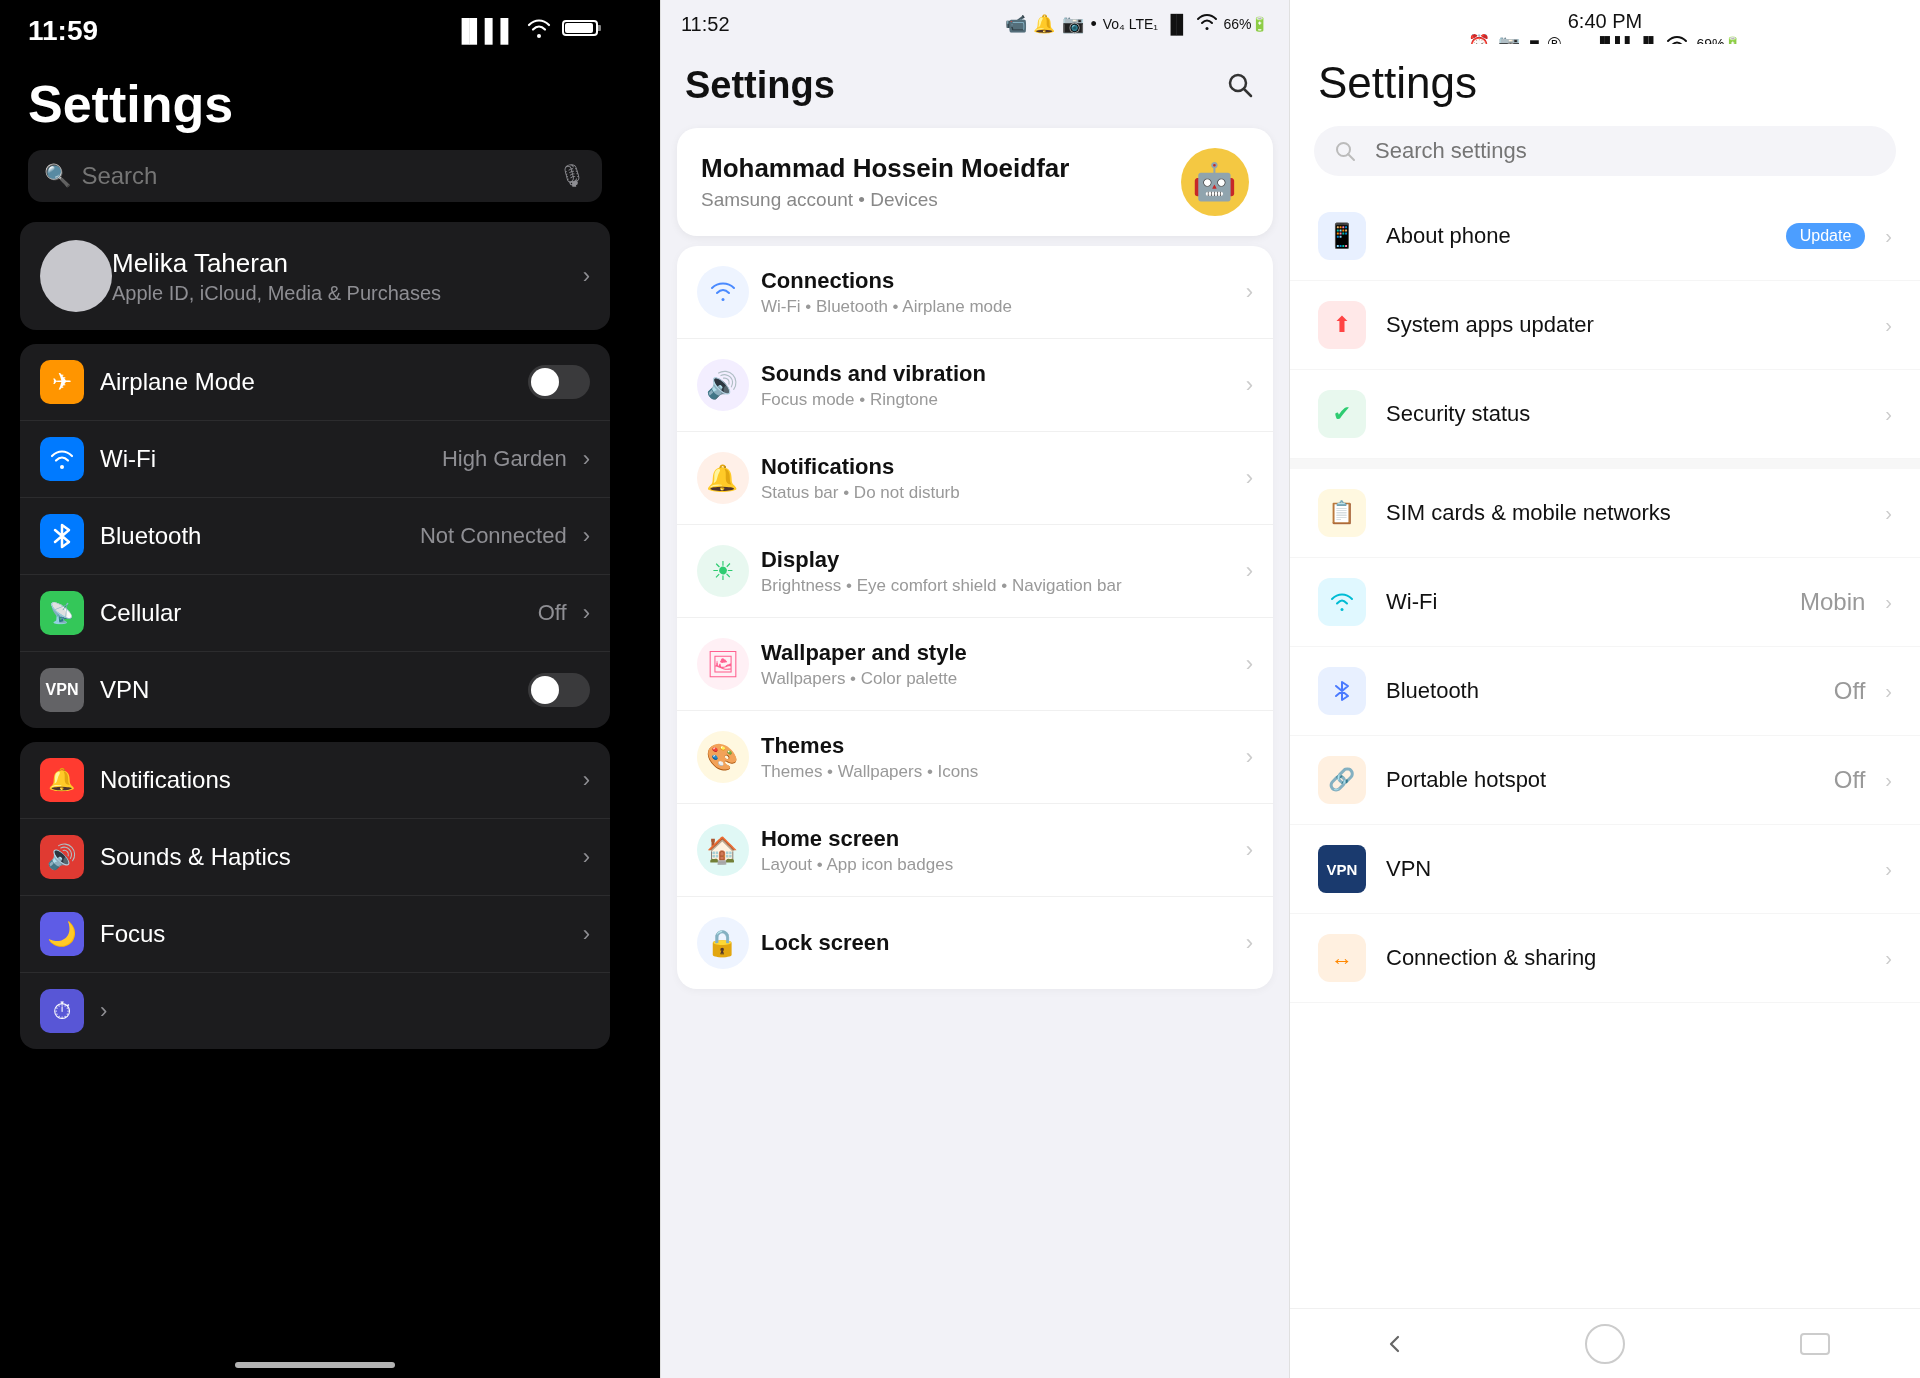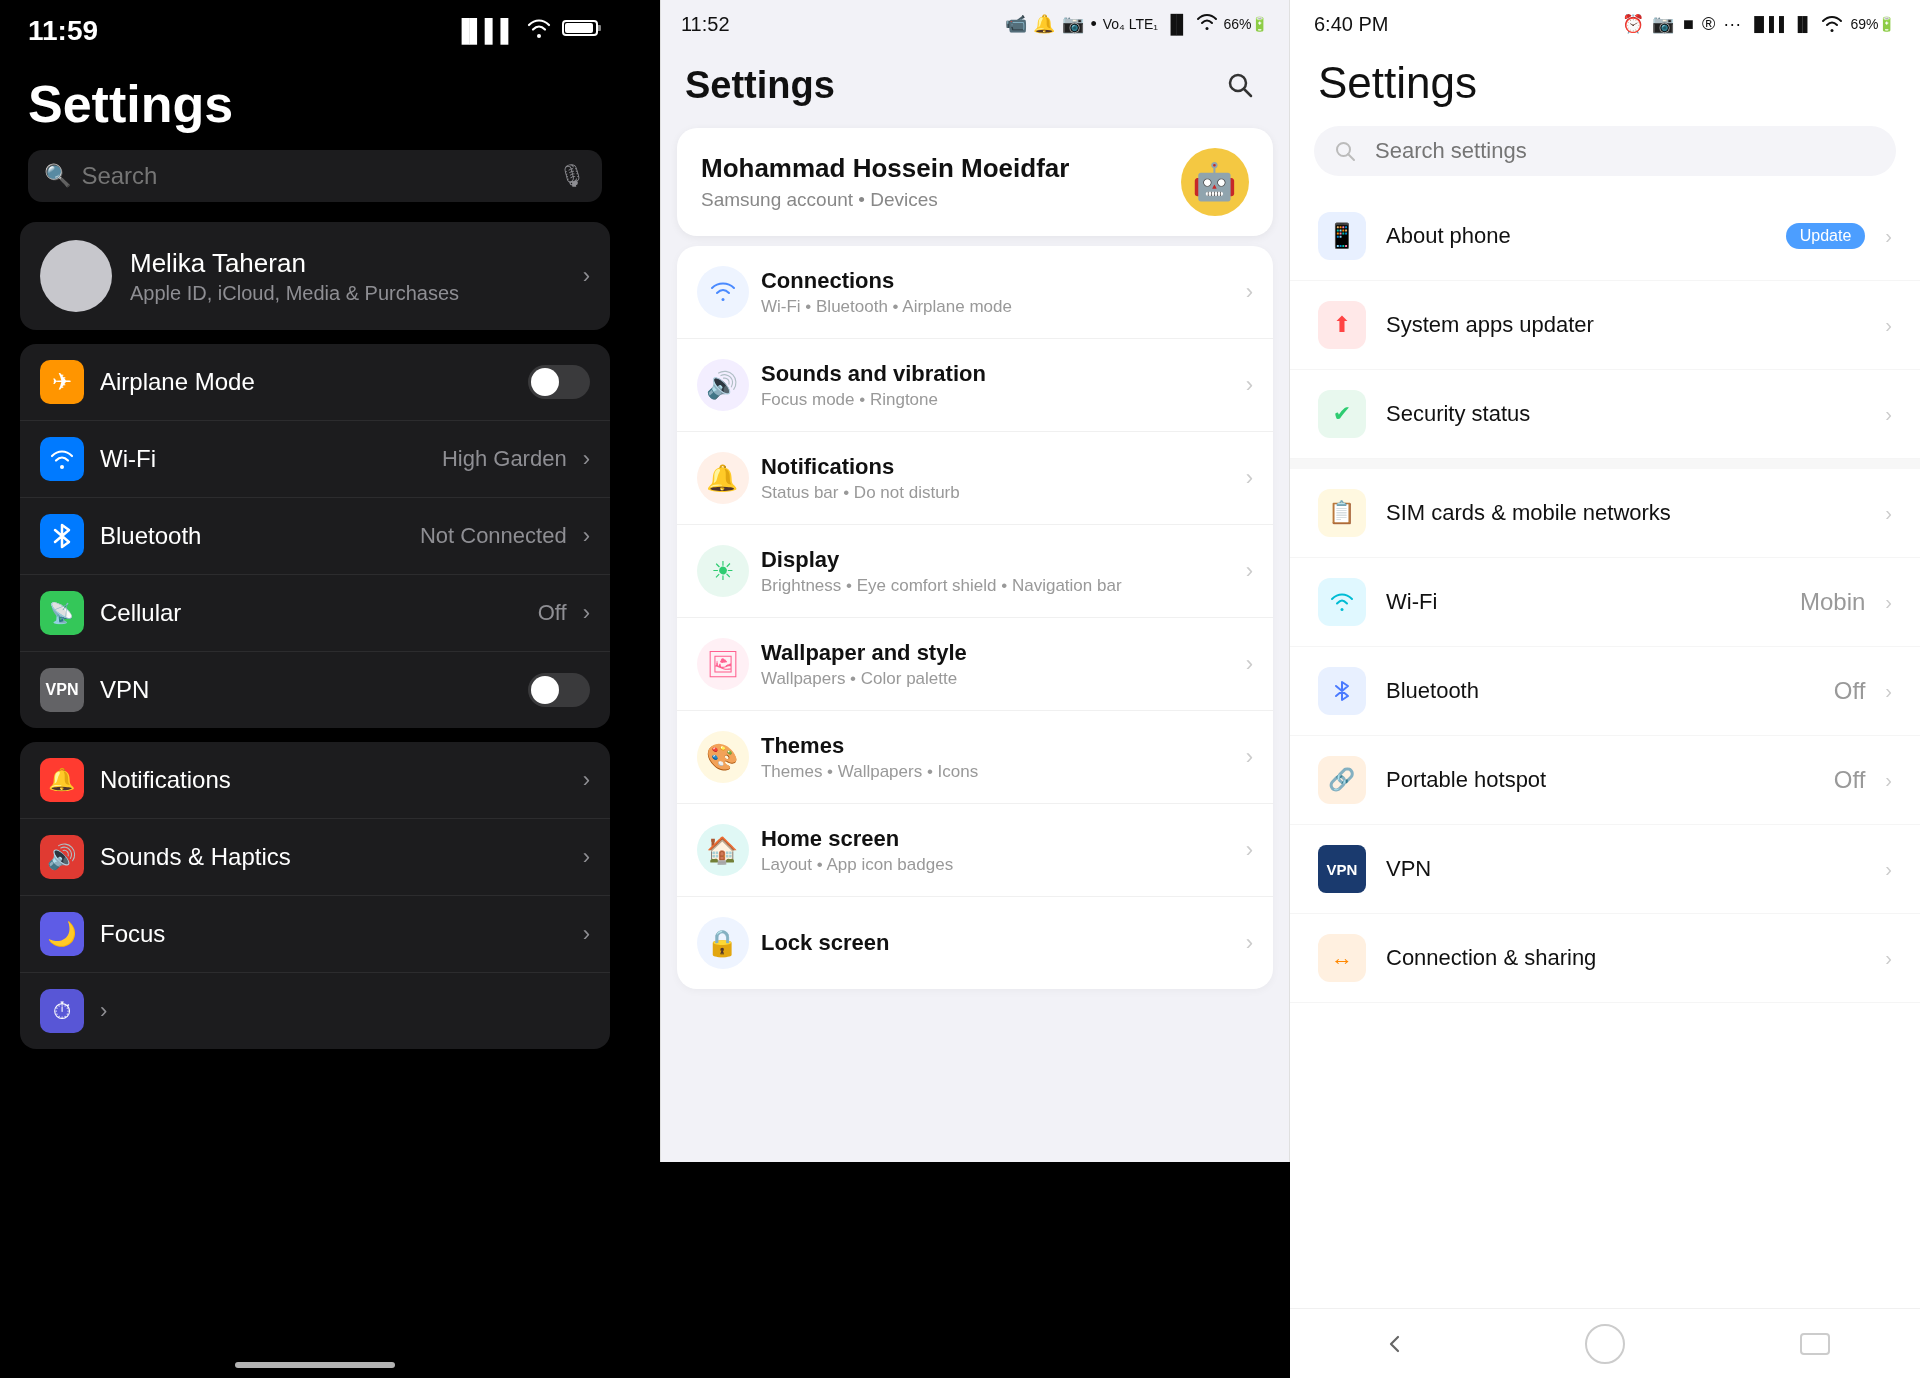--- a/index.html
+++ b/index.html
@@ -74,21 +74,20 @@
     .ios-section {
       background: #1c1c1e;
       border-radius: 16px;
       margin: 0 20px 14px 20px;
       overflow: hidden;
     }
     .ios-profile-row {
       display: flex;
       align-items: center;
       padding: 18px 20px;
-      gap: 18px;
       cursor: pointer;
     }
     .ios-avatar {
       width: 72px;
       height: 72px;
       border-radius: 50%;
       background: #c7c7cc;
       flex-shrink: 0;
     }
     .ios-profile-info { flex: 1; }
@@ -164,21 +163,21 @@
       width: 160px;
       height: 6px;
       background: #fff;
       border-radius: 3px;
       opacity: 0.7;
     }
 
     
     .panel-samsung {
       width: 640px;
-      height: 1162px;
+      height: 1378px;
       background: #f2f2f7;
       display: flex;
       flex-direction: column;
       position: relative;
       overflow: hidden;
       border-left: 1px solid #e0e0e0;
       border-right: 1px solid #e0e0e0;
       margin-left: 30px;
     }
     .samsung-statusbar {
@@ -317,20 +316,21 @@
       position: relative;
       overflow: hidden;
     }
     .miui-statusbar {
       display: flex;
       justify-content: space-between;
       align-items: center;
       padding: 10px 24px 6px 24px;
       height: 44px;
       background: #fff;
+      flex-direction: column;
     }
     .miui-statusbar-time {
       font-size: 20px;
       font-weight: 500;
       color: #111;
     }
     .miui-statusbar-icons {
       display: flex;
       align-items: center;
       gap: 8px;

